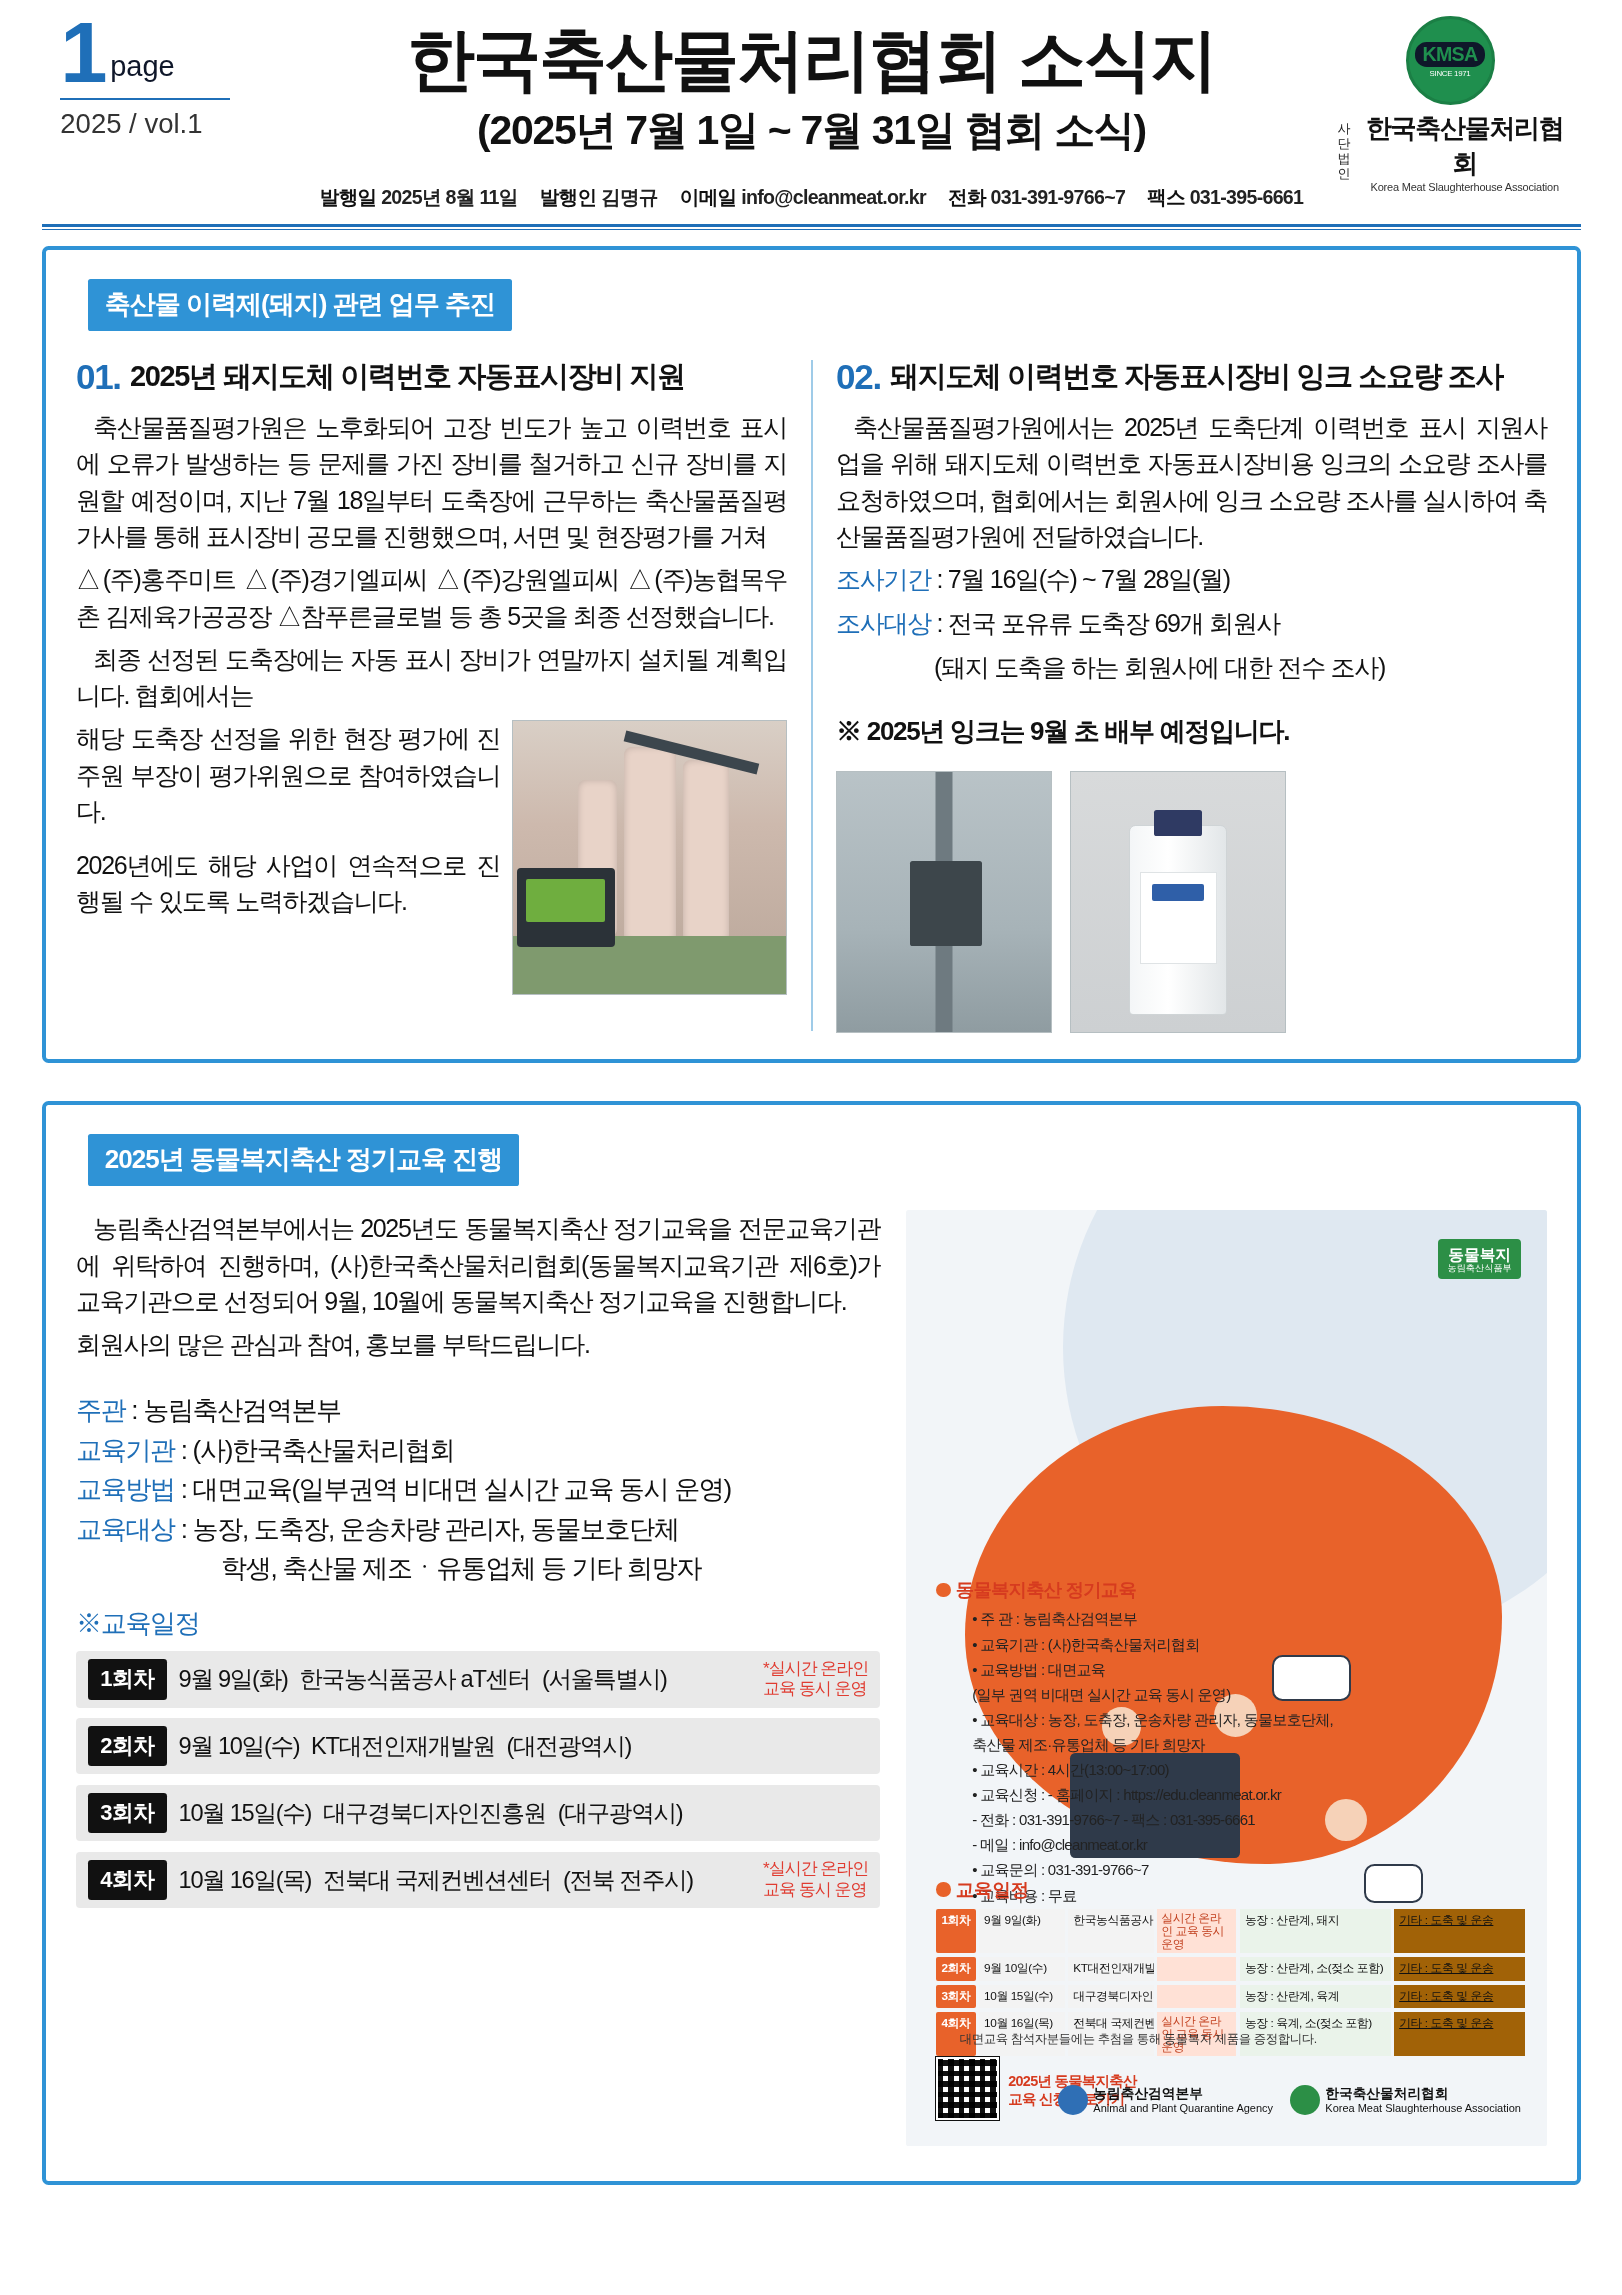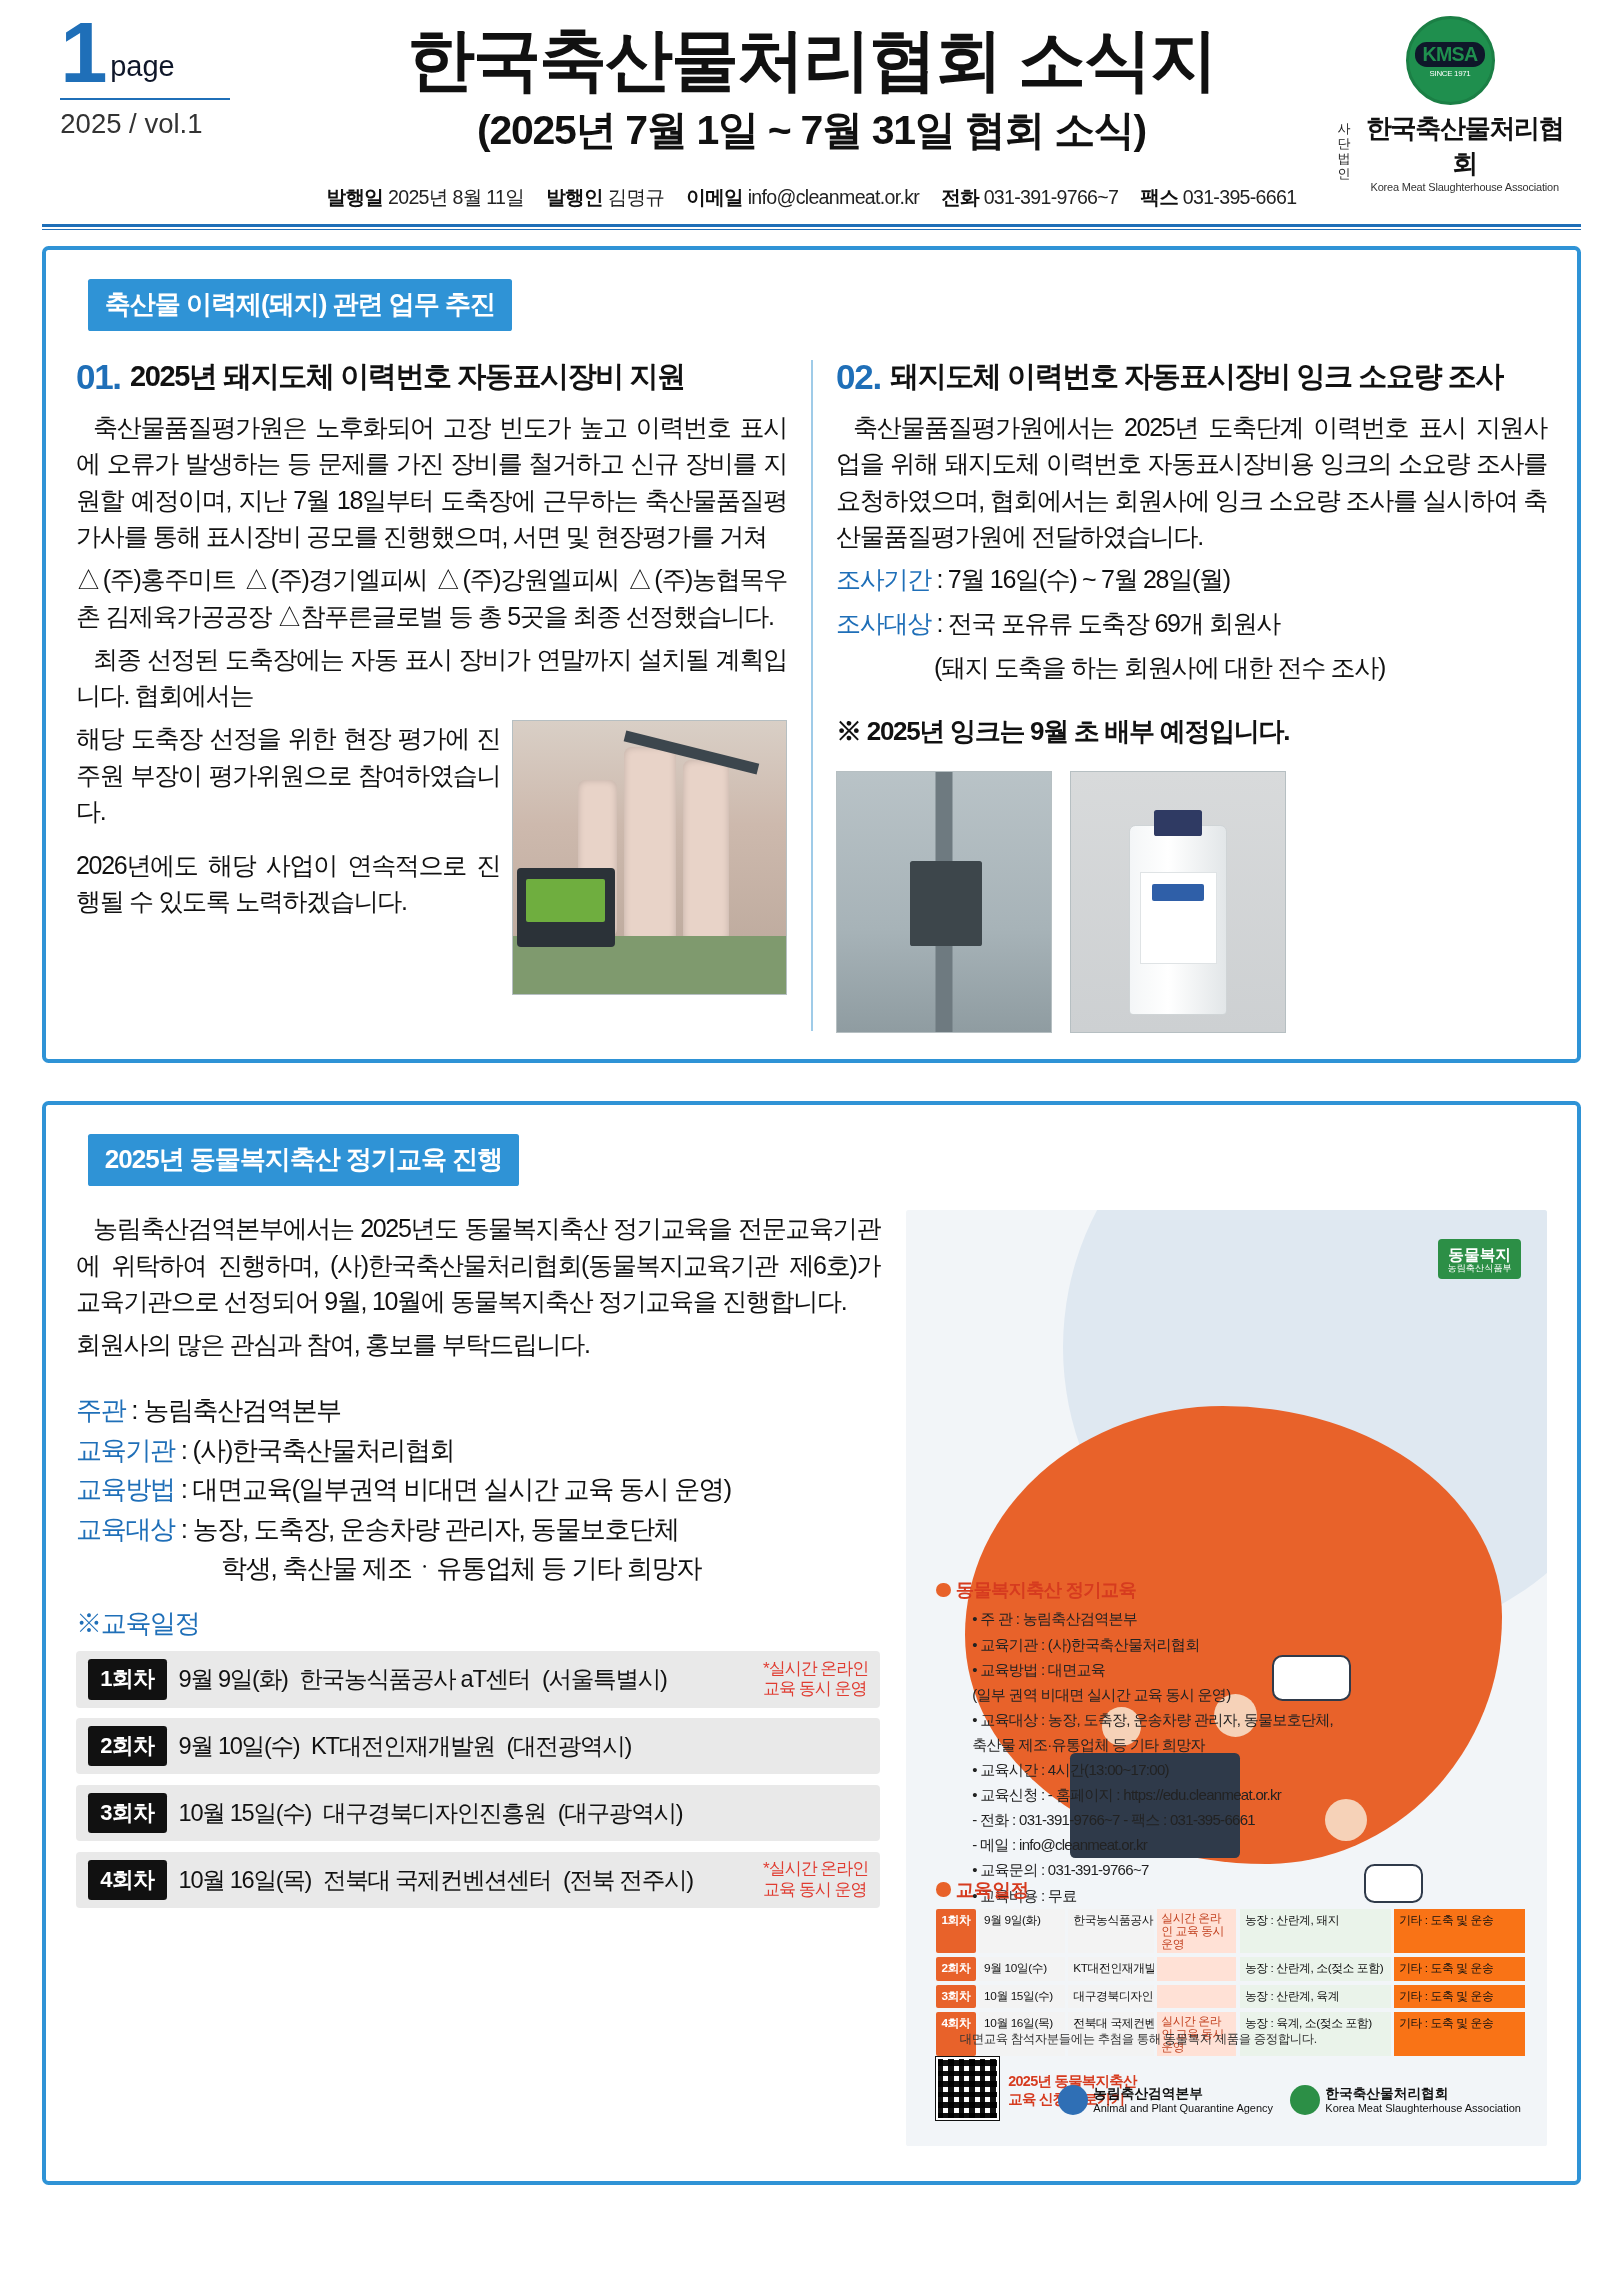--- a/index.html
+++ b/index.html
@@ -71,21 +71,21 @@
     display: flex;
     justify-content: center;
     align-items: baseline;
     gap: 22px;
     margin-top: 26px;
     font-size: 19.6px;
     letter-spacing: -0.7px;
   }
   .meta-item { white-space: nowrap; }
   .meta-item b { font-weight: bold; }
-  .meta-item span { font-weight: normal; color: #222; }
+  .meta-item span { font-weight: bold; color: #222; }
   .headrule {
     margin-top: 13px;
     border-top: 3.3px solid #1f6fb8;
     border-bottom: 1.3px solid #1f6fb8;
     height: 5.9px;
   }
 
   
   .logo-block {
     position: absolute;
@@ -335,21 +335,21 @@
   }
   .ptable {
     position:absolute; left: 30px; right: 22px; top: 699px;
     font-size: 11.8px; letter-spacing: -0.4px;
   }
   .ptable .r { display:flex; align-items:stretch; gap: 3.3px; margin-bottom: 3.9px; }
   .ptable .n { background:#e8622a; color:#fff; font-weight:bold; padding:3.9px 5.2px; border-radius:2px; }
   .ptable .d { background:#f3f3f3; padding:3.9px 5.2px; flex:1; white-space:nowrap; overflow:hidden; }
   .ptable .o { background:#ffe1d6; color:#c2401f; padding:2.6px 3.9px; width: 79px; line-height:1.1; }
   .ptable .t1 { background:#eaf3ea; padding:3.9px 5.2px; width: 151px; }
-  .ptable .t2 { background:#f97316; padding:3.9px 5.2px; width: 131px; }
+  .ptable .t2 { background:#a16207; padding:3.9px 5.2px; width: 131px; text-decoration: underline; }
   .poster .gift {
     position:absolute; left: 30px; bottom: 98px; font-size: 12.4px; color:#333;
     display:flex; align-items:center; gap:6.5px; letter-spacing:-0.4px;
   }
   .poster .gift .gbox { width: 17px; height: 17px; background:#e8622a; border-radius:2px; }
   .poster .qr {
     position:absolute; left: 30px; bottom: 26px; width: 63px; height: 63px;
     background:
       repeating-linear-gradient(90deg,#111 0 5.2px,#fff 5.2px 10.5px),
       repeating-linear-gradient(0deg,#111 0 5.2px,#fff 5.2px 10.5px);

